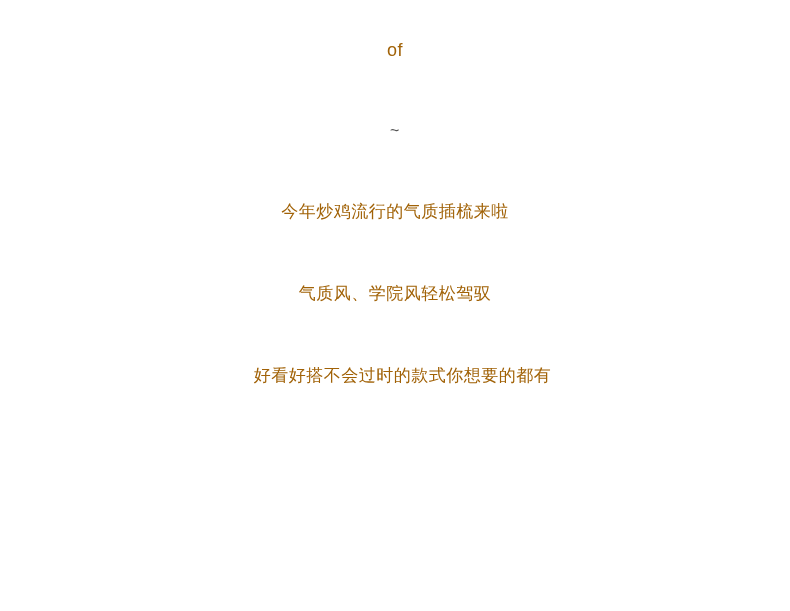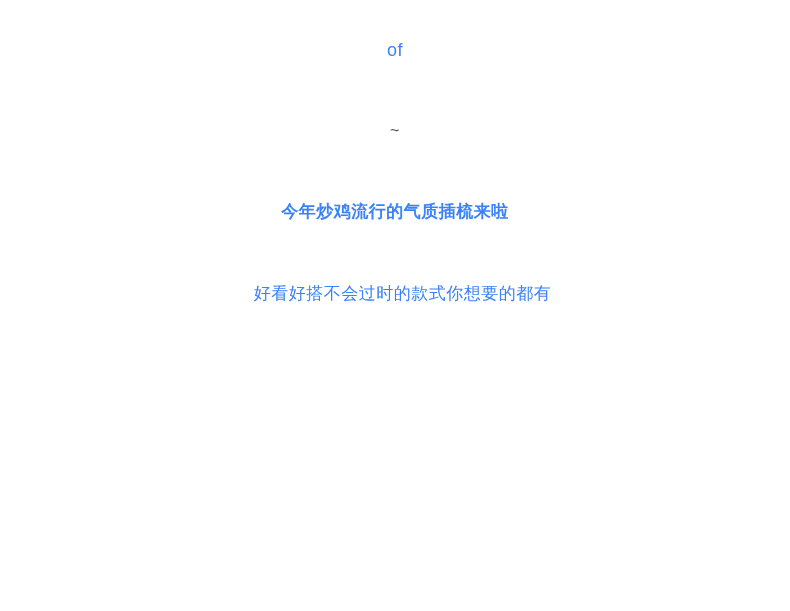--- a/index.html
+++ b/index.html
@@ -19,34 +19,35 @@
     background: #ffffff;
     display: flex;
     flex-direction: column;
     align-items: center;
     box-sizing: border-box;
     padding-top: 30px;
   }
   .line {
     width: 100%;
     text-align: center;
-    color: #3b82f6;
+    color: #a16207;
     font-size: 17px;
     line-height: 28px;
     letter-spacing: 0.5px;
   }
   .line.l0 { margin-top: 6px; font-size: 18px; }
   .line.l1 { margin-top: 53px; font-size: 16px; color: #555; }
-  .line.l2 { margin-top: 53px; font-weight: bold; }
+  .line.l2 { margin-top: 53px; }
   .line.l3 { margin-top: 54px; }
   .line.l4 { margin-top: 54px; padding-left: 15px; }
   .line.l5 { margin-top: 54px; }
   .line.l6 { margin-top: 54px; }
 </style>
 </head>
 <body>
 
 <div class="page">
   <div class="line l0">of</div>
   <div class="line l1">~</div>
   <div class="line l2">今年炒鸡流行的气质插梳来啦</div>
+  <div class="line l3">气质风、学院风轻松驾驭</div>
   <div class="line l4">好看好搭不会过时的款式你想要的都有</div>
 </div>
 
 </body></html>

